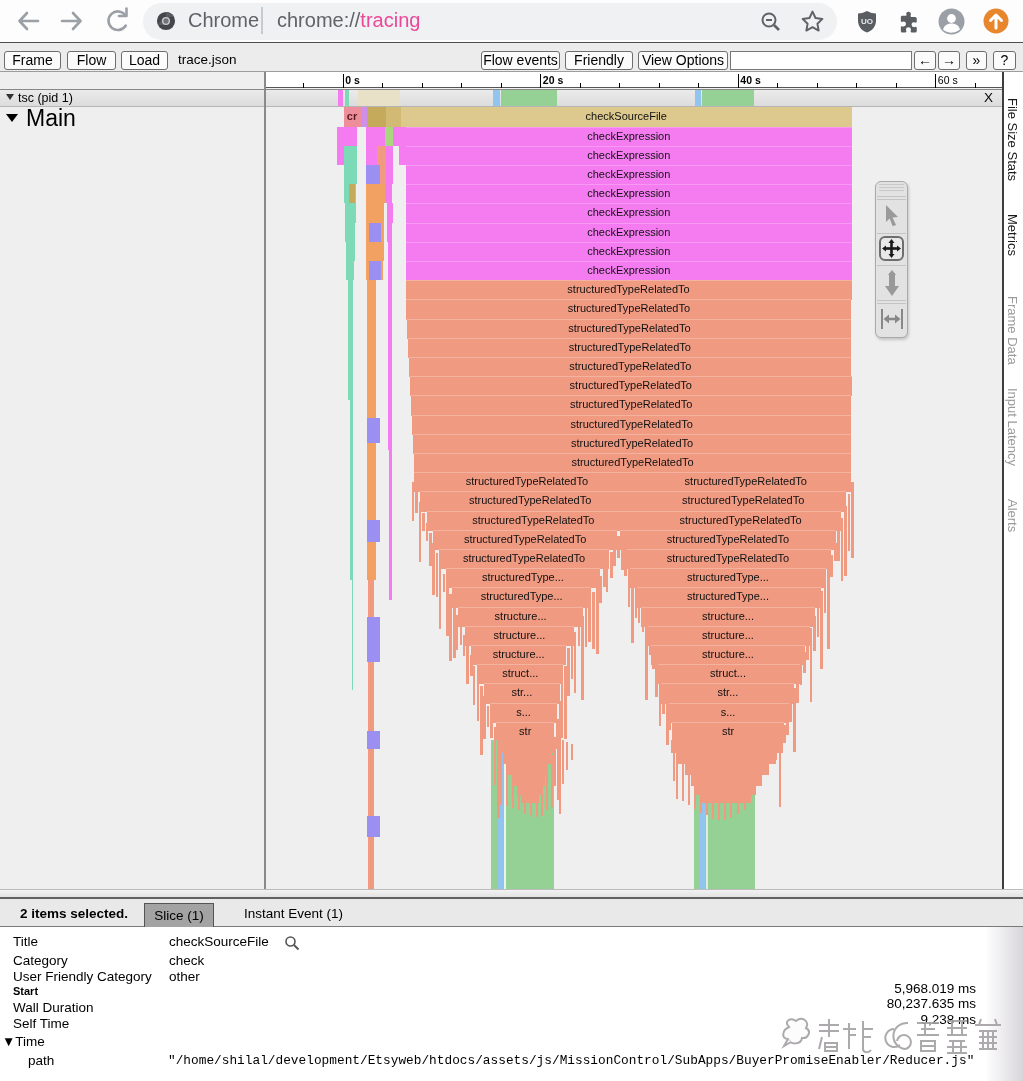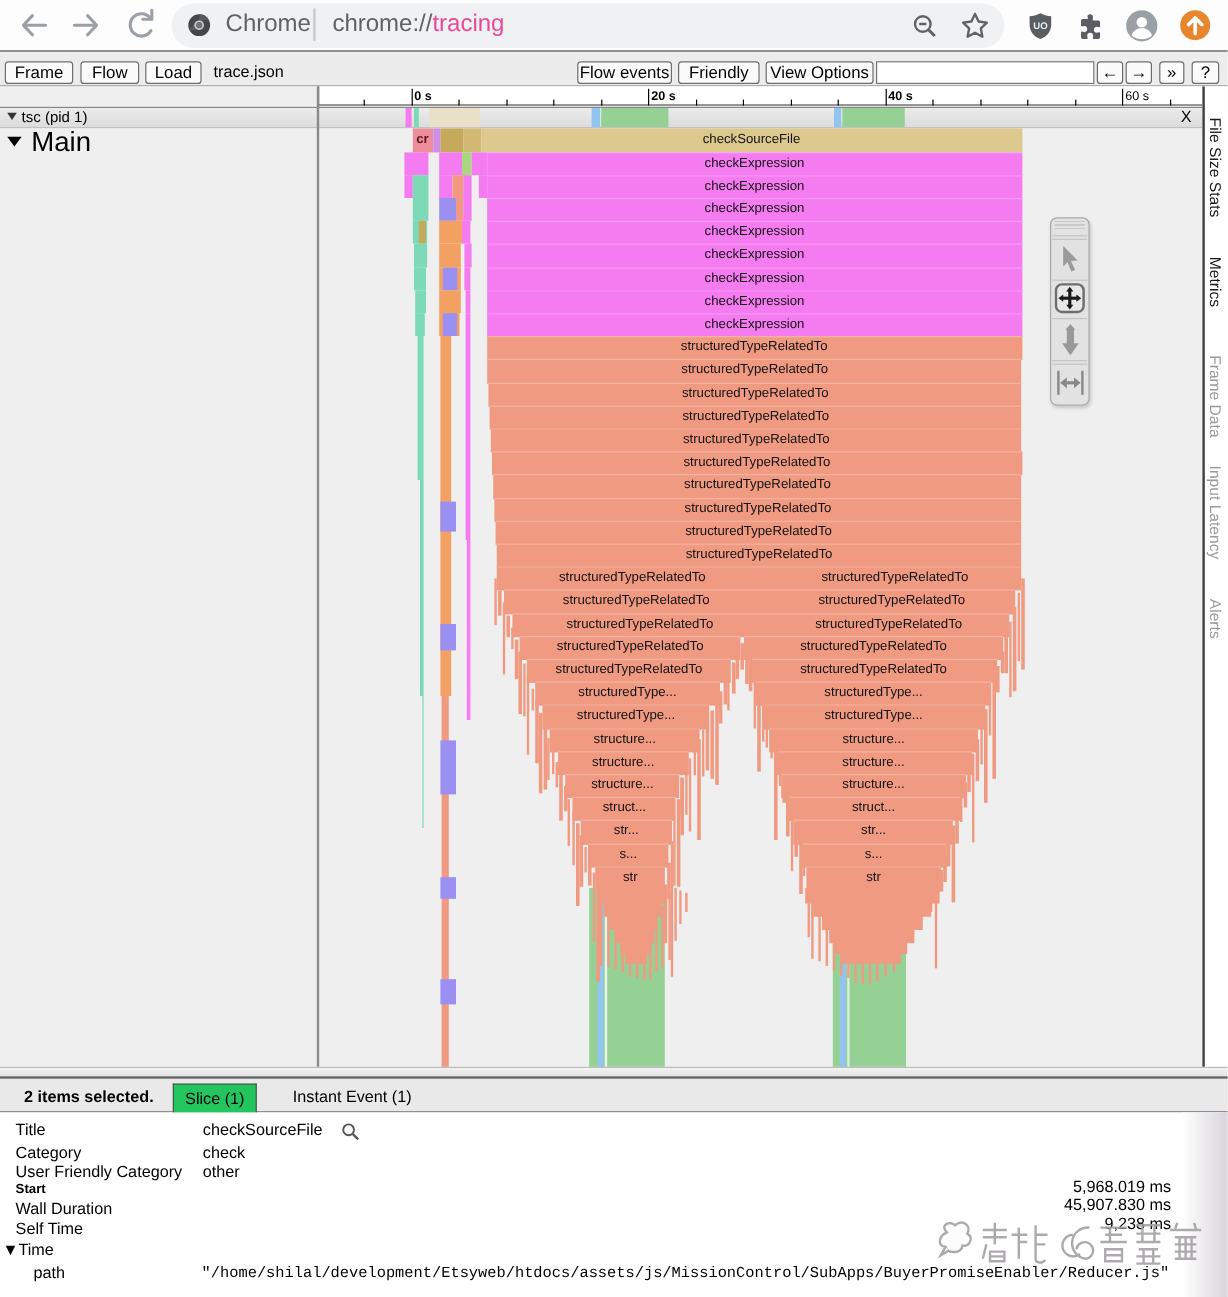--- a/index.html
+++ b/index.html
@@ -436,39 +436,39 @@
  <rect x="6" y="10.7" width="12" height="2.6"></rect>
         <path d="M3.5 12 L9 7.5 v9 Z"></path>
         <path d="M20.5 12 L15 7.5 v9 Z"></path>
       </g>
 </svg>
 
 <div class="abs" style="left:0;top:889px;width:1023px;height:9px;background:linear-gradient(#f2f2f2,#e0e0e0);border-top:1px solid #bbb;box-sizing:border-box;"></div>
 <div class="abs" style="left:0;top:897px;width:1023px;height:2px;background:#606060;"></div>
 <div class="abs" style="left:0;top:899px;width:1023px;height:28px;background:#e9e9e9;border-bottom:1.5px solid #7a7a7a;box-sizing:border-box;"></div>
 <div class="abs" style="left:20px;top:906px;font-size:13.5px;font-weight:bold;color:#000;">2 items selected.</div>
-<div class="abs" style="left:144px;top:903px;width:70px;height:25px;background:#22c55e;border:1.5px solid #555;border-bottom:none;box-sizing:border-box;font-size:13.5px;text-align:center;line-height:23px;">Slice (1)</div>
+<div class="abs" style="left:144px;top:903px;width:70px;height:25px;background:#a3a3a3;border:1.5px solid #555;border-bottom:none;box-sizing:border-box;font-size:13.5px;text-align:center;line-height:23px;">Slice (1)</div>
 <div class="abs" style="left:244px;top:906px;font-size:13.5px;color:#000;">Instant Event (1)</div>
 <div class="abs" style="left:0;top:927px;width:1023px;height:154px;background:#fff;"></div>
 <div class="abs" style="left:985px;top:927px;width:38px;height:154px;background:linear-gradient(90deg,#fff,#d8d5da);"></div>
 
 <div class="abs" style="left:13px;top:934px;font-size:13.5px;">Title</div>
 <div class="abs" style="left:169px;top:934px;font-size:13.5px;">checkSourceFile</div>
 <svg class="abs" style="left:284px;top:935px;" width="16" height="16" viewBox="0 0 16 16">
  <circle cx="6.5" cy="6.5" r="4.5" fill="none" stroke="#555" stroke-width="1.6"></circle>
  <path d="M10 10 L14.5 14.5" stroke="#555" stroke-width="2"></path>
 </svg>
 <div class="abs" style="left:13px;top:953px;font-size:13.5px;">Category</div>
 <div class="abs" style="left:169px;top:953px;font-size:13.5px;">check</div>
 <div class="abs" style="left:13px;top:969px;font-size:13.5px;">User Friendly Category</div>
 <div class="abs" style="left:169px;top:969px;font-size:13.5px;">other</div>
 <div class="abs" style="left:13px;top:985px;font-size:11px;font-weight:bold;">Start</div>
 <div class="abs" style="left:776px;top:981px;width:200px;font-size:13.5px;text-align:right;">5,968.019 ms</div>
 <div class="abs" style="left:13px;top:1000px;font-size:13.5px;">Wall Duration</div>
-<div class="abs" style="left:776px;top:996px;width:200px;font-size:13.5px;text-align:right;">45,907.830 ms</div>
+<div class="abs" style="left:776px;top:996px;width:200px;font-size:13.5px;text-align:right;">80,237.635 ms</div>
 <div class="abs" style="left:13px;top:1016px;font-size:13.5px;">Self Time</div>
 <div class="abs" style="left:776px;top:1012px;width:200px;font-size:13.5px;text-align:right;">9,238 ms</div>
 <div class="abs" style="left:2px;top:1034px;font-size:13.5px;">▼Time</div>
 <div class="abs" style="left:28px;top:1053px;font-size:13.5px;">path</div>
 <div class="abs" style="left:168px;top:1053px;font-size:12.8px;font-family:'Liberation Mono',monospace;">"/home/shilal/development/Etsyweb/htdocs/assets/js/MissionControl/SubApps/BuyerPromiseEnabler/Reducer.js"</div>
 
 <div class="abs" style="left:775px;top:1015px;width:235px;height:48px;">
 <svg width="235" height="48" viewBox="0 0 235 48">
  <g fill="none" stroke="#a5a1a5" stroke-width="2" opacity="0.9">
   <path d="M14 12 C8 6 16 2 21 6 C27 1 35 6 31 13 C37 16 33 24 27 23 C26 30 15 30 13 24 C6 24 7 15 14 12 Z" fill="#fcfcfc"></path>

